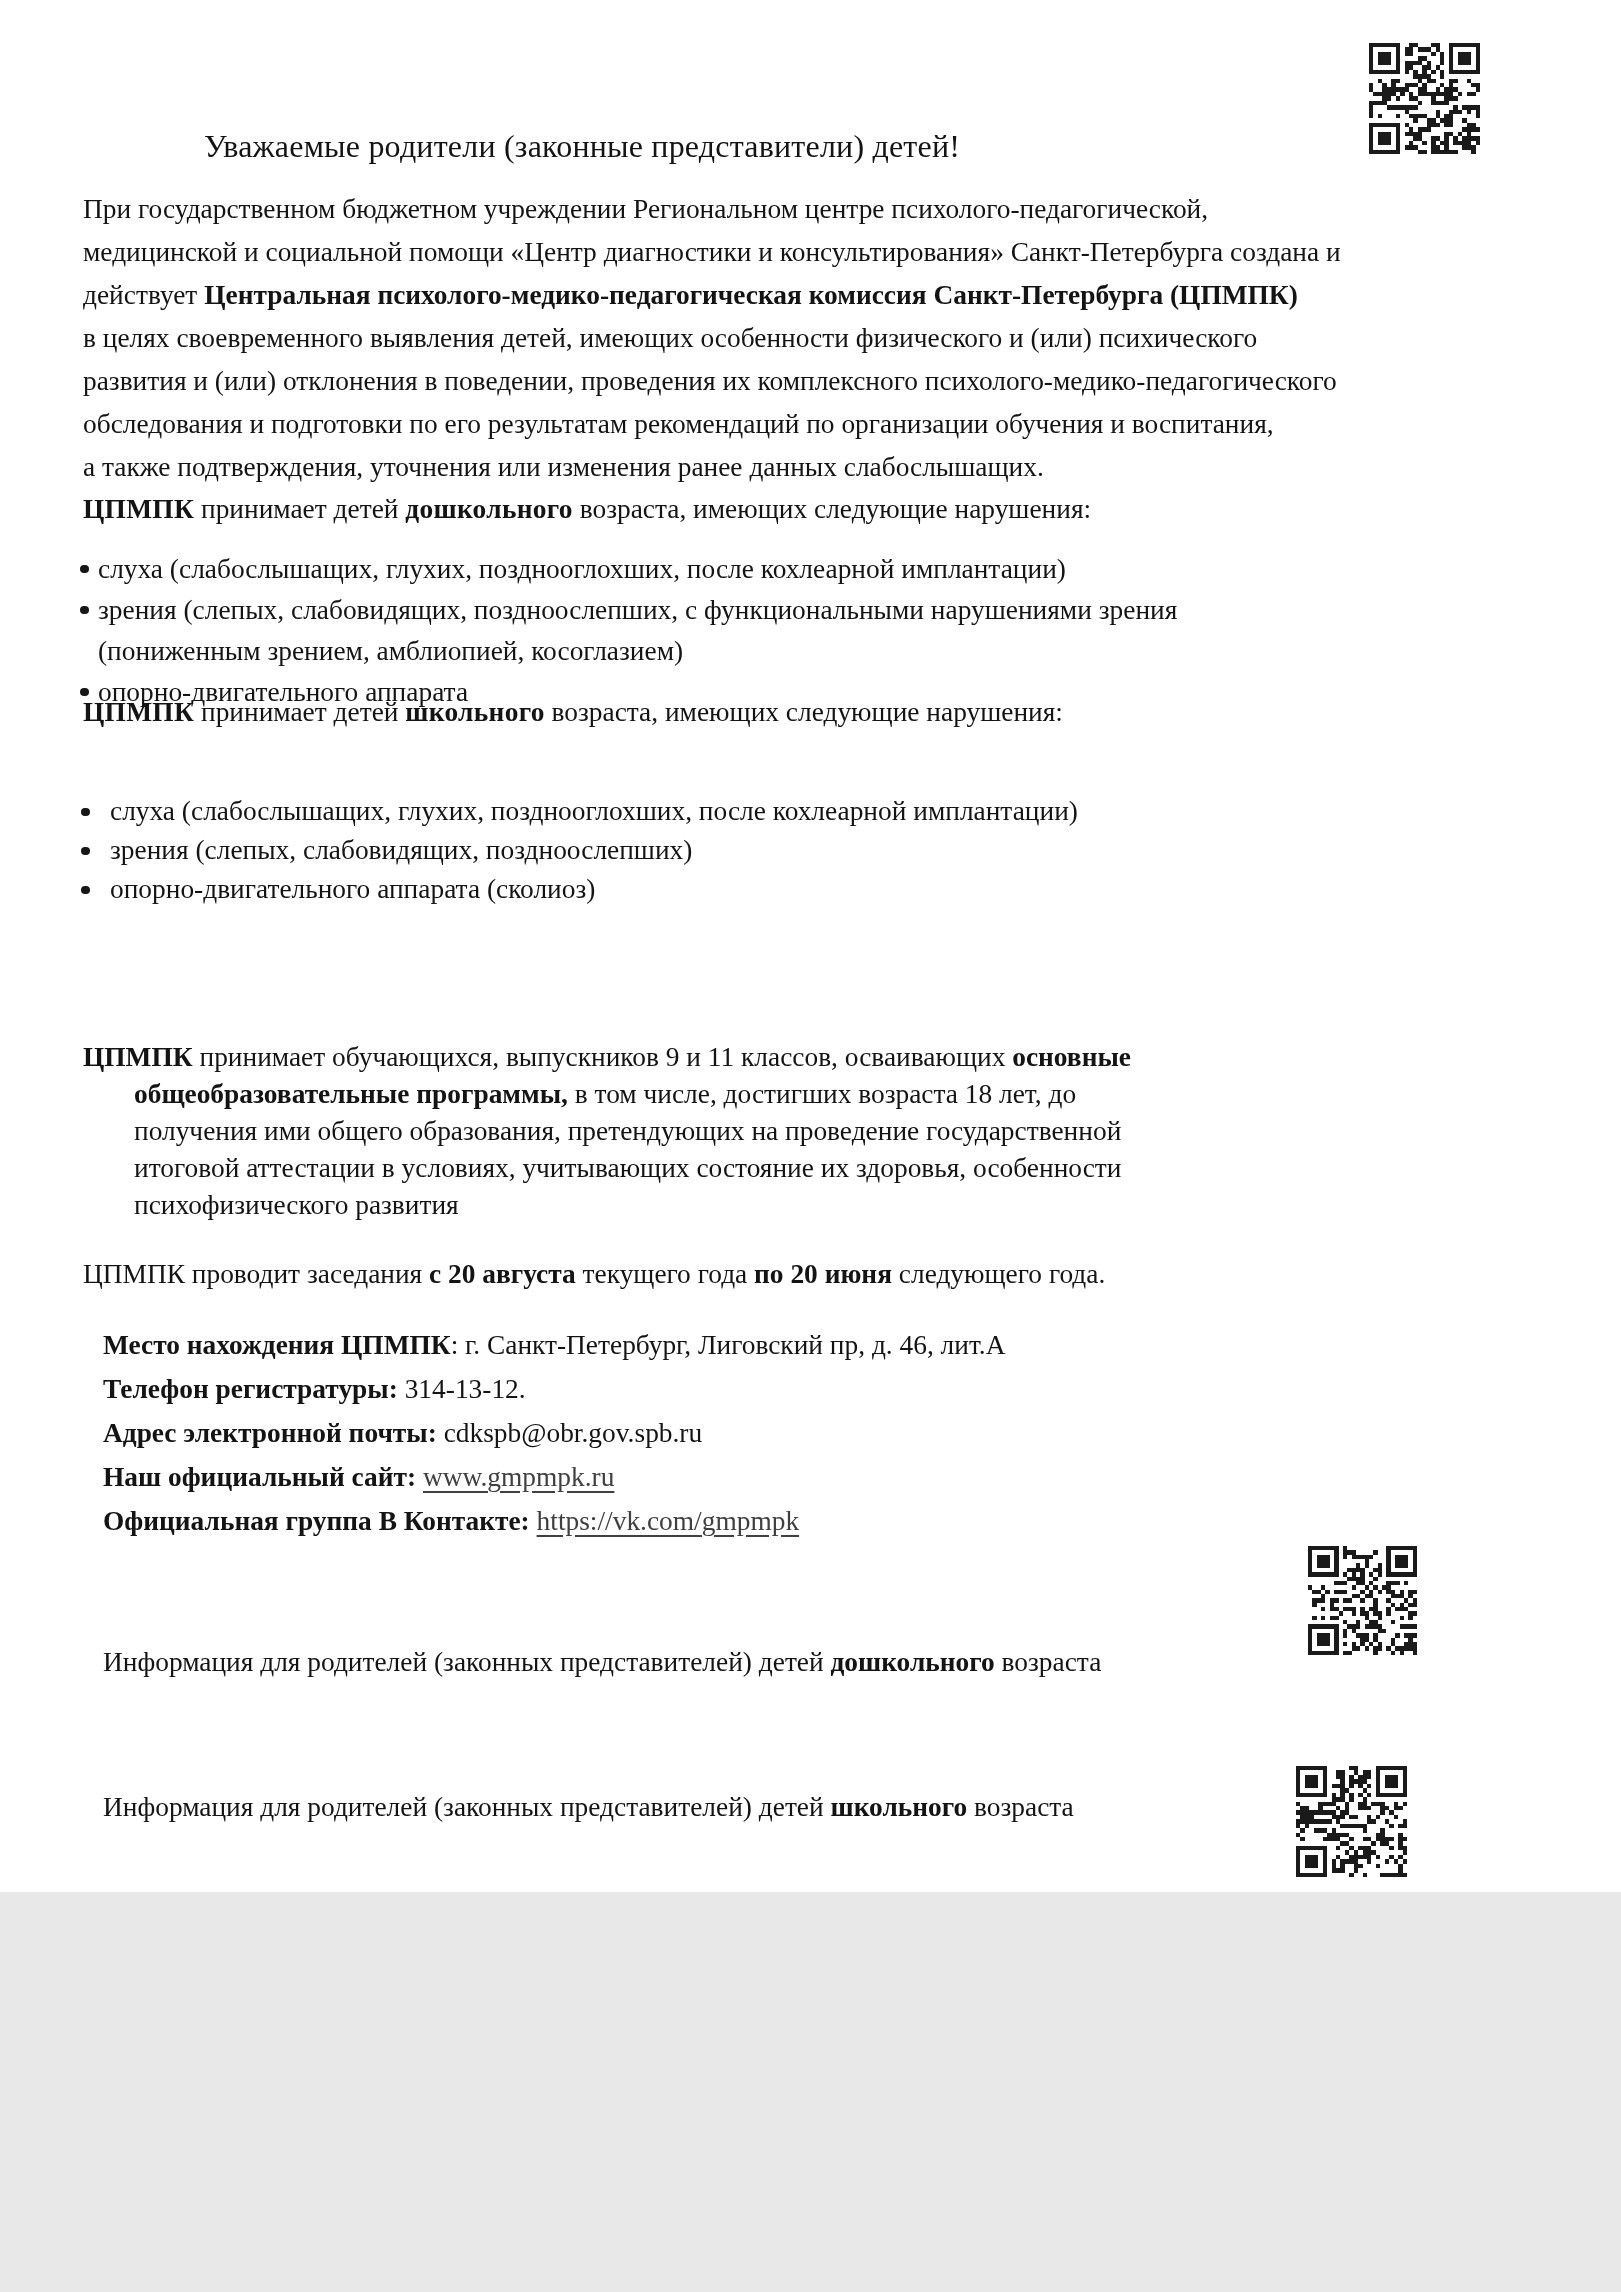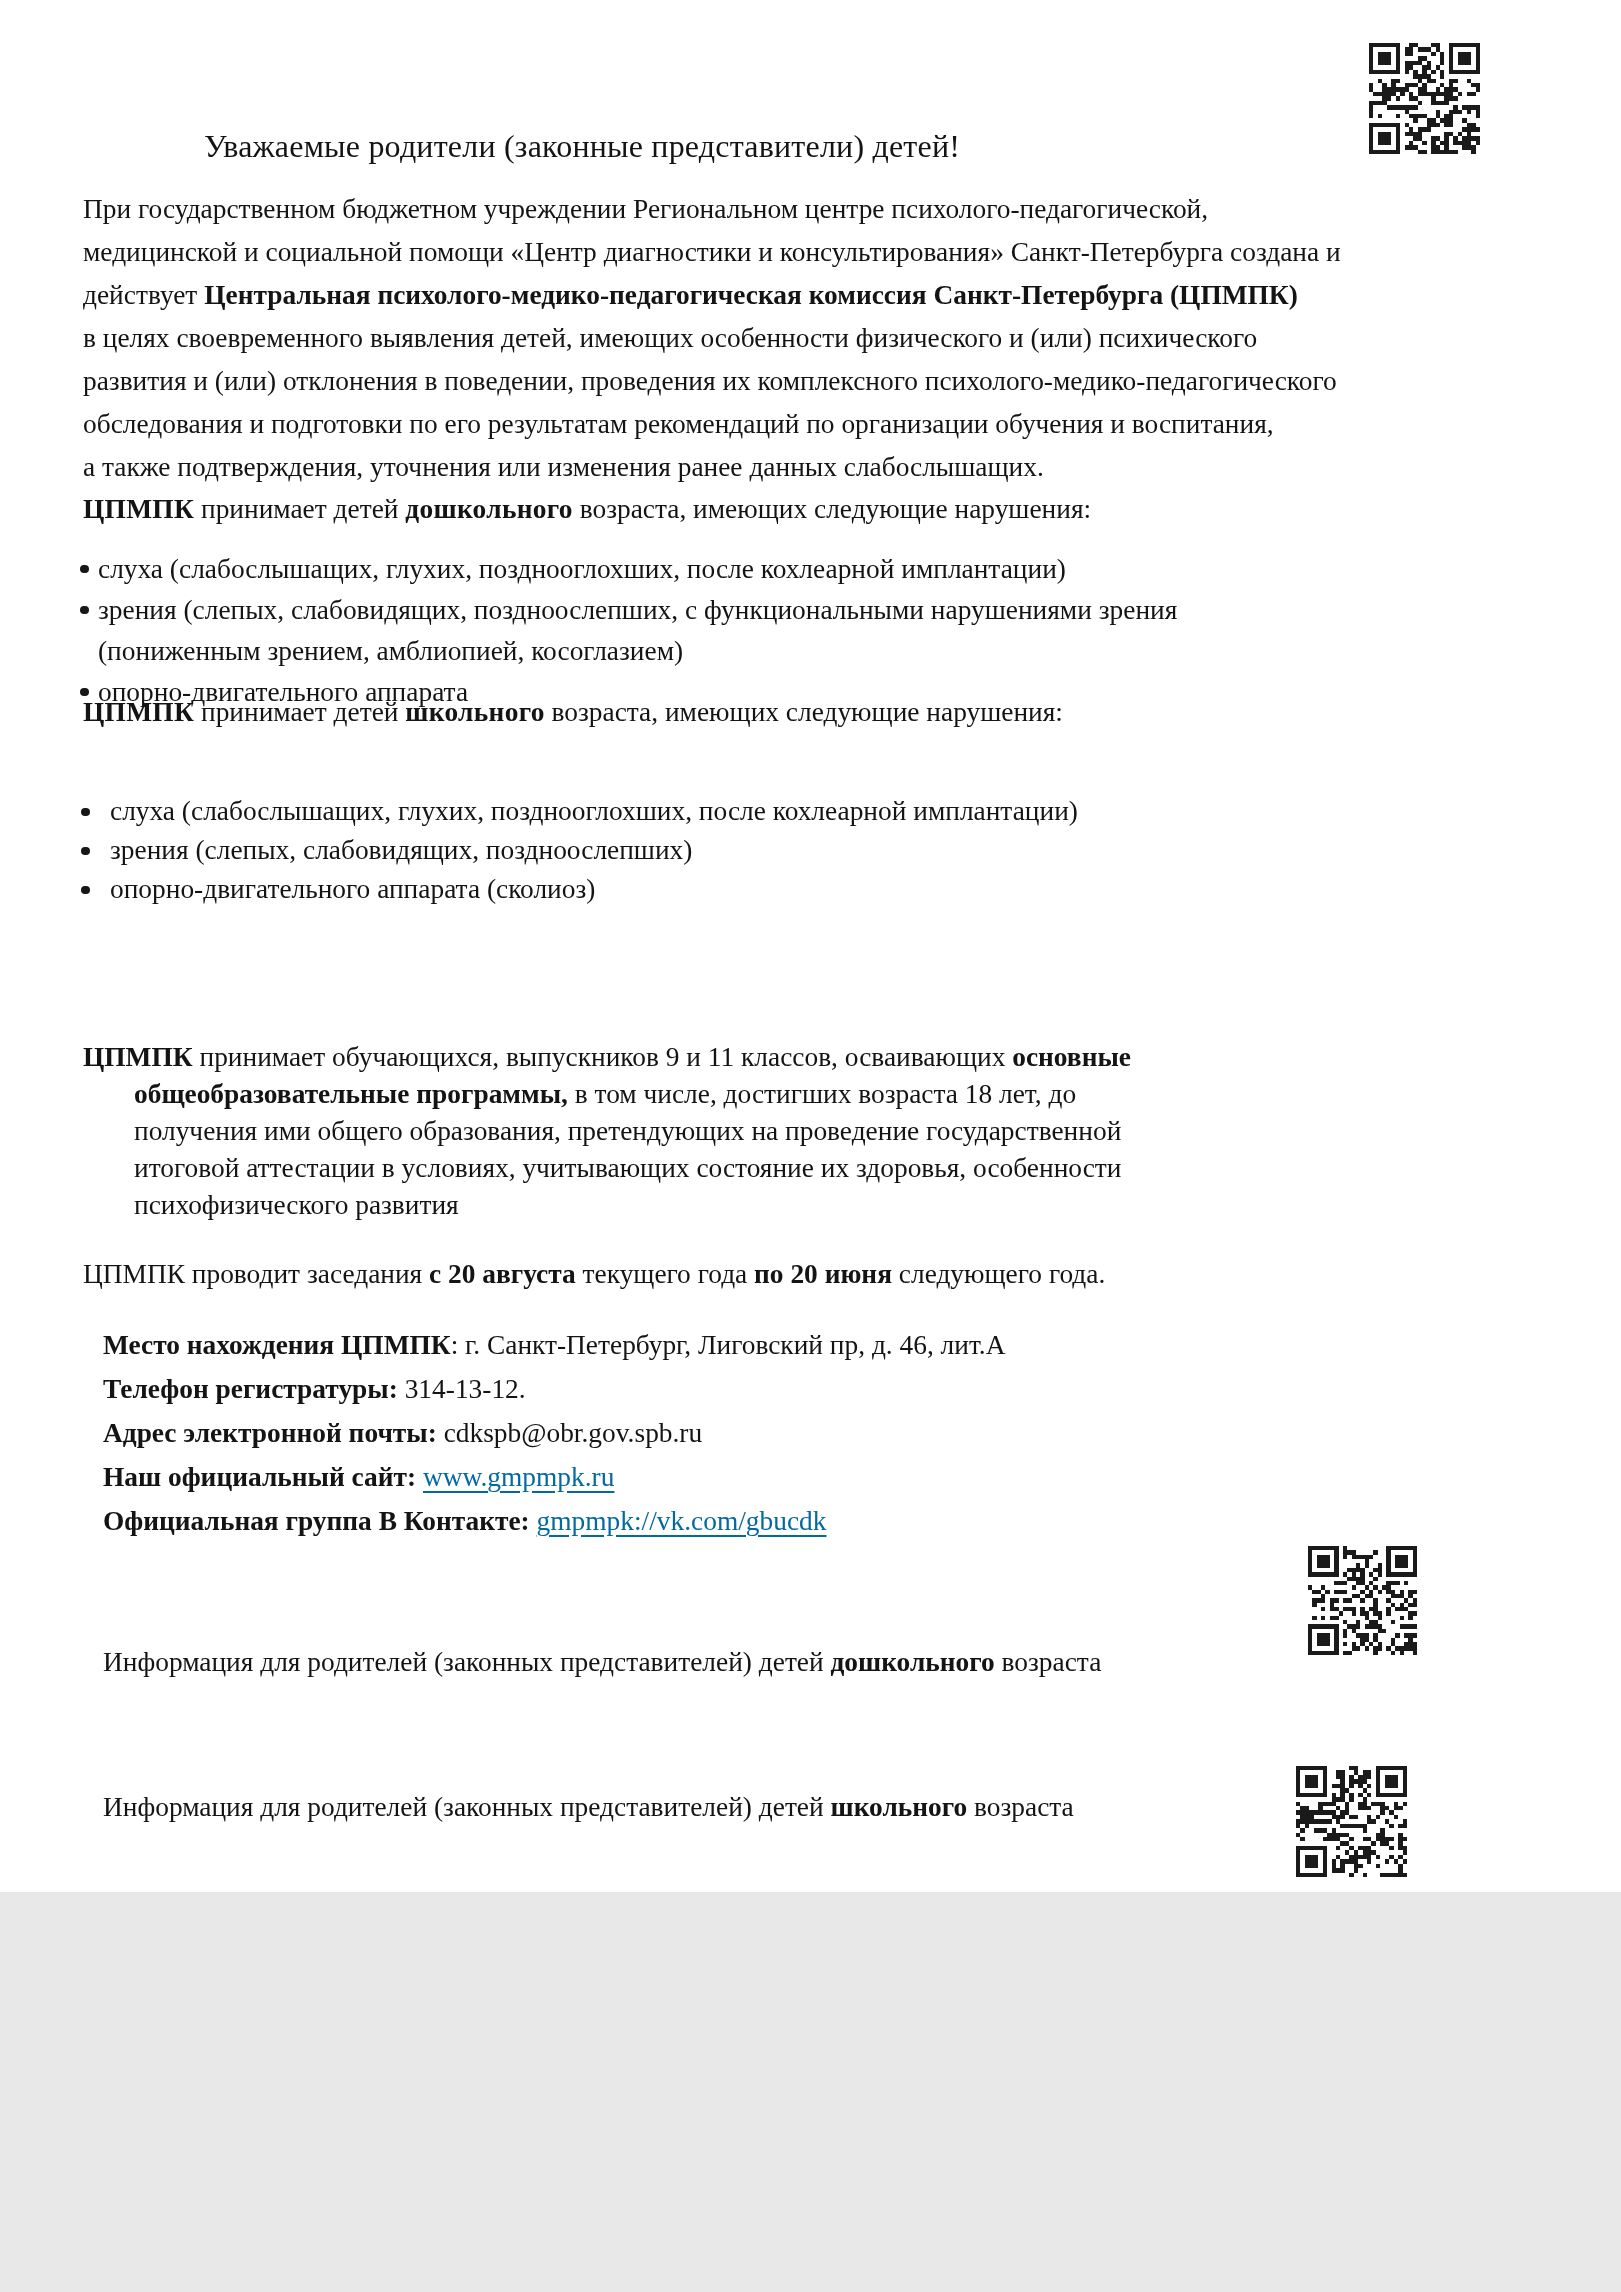--- a/index.html
+++ b/index.html
@@ -20,21 +20,21 @@
   .list2{left:110px;top:792px;line-height:39px;}
   .list2 .bullet::before{left:-29px;}
   .disagree{left:83px;top:934px;width:1470px;line-height:39px;}
   .ws{word-spacing:19.6px;}
   .ind60{margin-left:59px;}
   .gia{left:83px;top:1039px;width:1470px;line-height:37px;}
   .ind52{margin-left:51px;}
   .sessions{left:83px;top:1259px;width:1470px;}
   .contacts{left:103px;top:1323px;line-height:44px;}
   .info-line{left:103px;width:1274px;}
-  .lnk{color:#0369a1;text-decoration:underline;text-underline-offset:4.9px;cursor:pointer;}
+  .lnk{color:#404040;text-decoration:underline;text-underline-offset:4.9px;cursor:pointer;}
   .qr{position:absolute;}
   .qr svg{display:block;}
   .smudge{left:221px;top:2266px;width:260px;height:7.8px;background:linear-gradient(to right,#ebebeb,#f8f8f8);opacity:.8;border-radius:3.9px;}
   .dot{left:323px;top:2236px;width:2.9px;height:9.8px;background:#8a8a8a;opacity:.55;border-radius:2px;}
   b{font-weight:bold;}
 </style>
 </head>
 <body>
 
 <div class="page">
@@ -1261,21 +1261,21 @@
 
   <div class="abs sessions">
     <span>ЦПМПК проводит заседания </span><b>с 20 августа</b><span> текущего года </span><b>по 20 июня</b><span> следующего года.</span>
   </div>
 
   <div class="abs contacts">
     <div><b>Место нахождения ЦПМПК</b><span>: г. Санкт-Петербург, Лиговский пр, д. 46, лит.А</span></div>
     <div><b>Телефон регистратуры:</b><span> 314-13-12.</span></div>
     <div><b>Адрес электронной почты:</b><span> cdkspb@obr.gov.spb.ru</span></div>
     <div><b>Наш официальный сайт:</b><span>&nbsp;</span><span class="lnk">www.gmpmpk.ru</span></div>
-    <div><b>Официальная группа В Контакте:</b><span>&nbsp;</span><span class="lnk">gmpmpk://vk.com/gbucdk</span></div>
+    <div><b>Официальная группа В Контакте:</b><span>&nbsp;</span><span class="lnk">https://vk.com/gmpmpk</span></div>
   </div>
 
   <div class="abs info-line" style="top:1647px">
     <span>Информация для родителей (законных представителей) детей </span><b>дошкольного</b><span> возраста</span>
   </div>
   <div class="abs info-line" style="top:1792px">
     <span>Информация для родителей (законных представителей) детей </span><b>школьного</b><span> возраста</span>
   </div>
   <div class="abs info-line" style="top:2099px">
     <span>Информация для </span><b>участников ГИА</b><span> и их родителей (законных представителей)</span>

